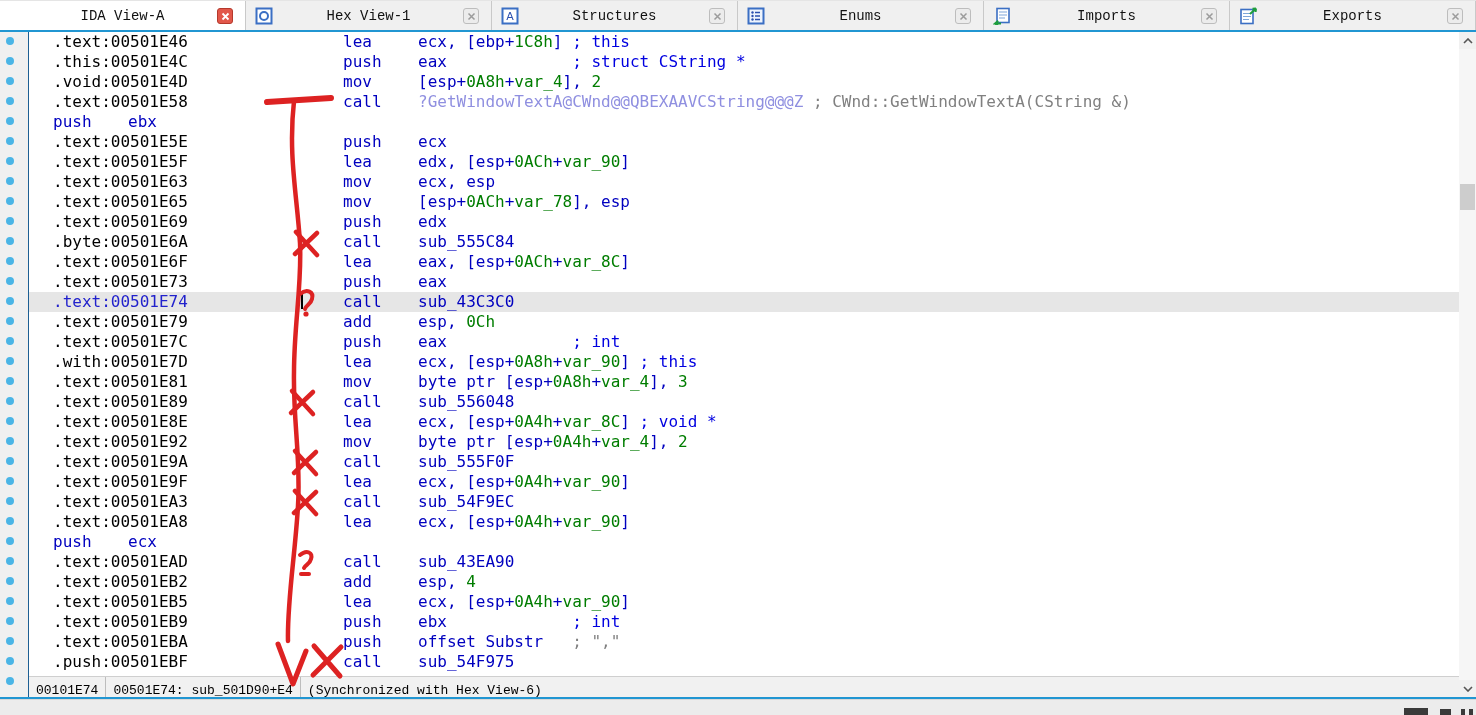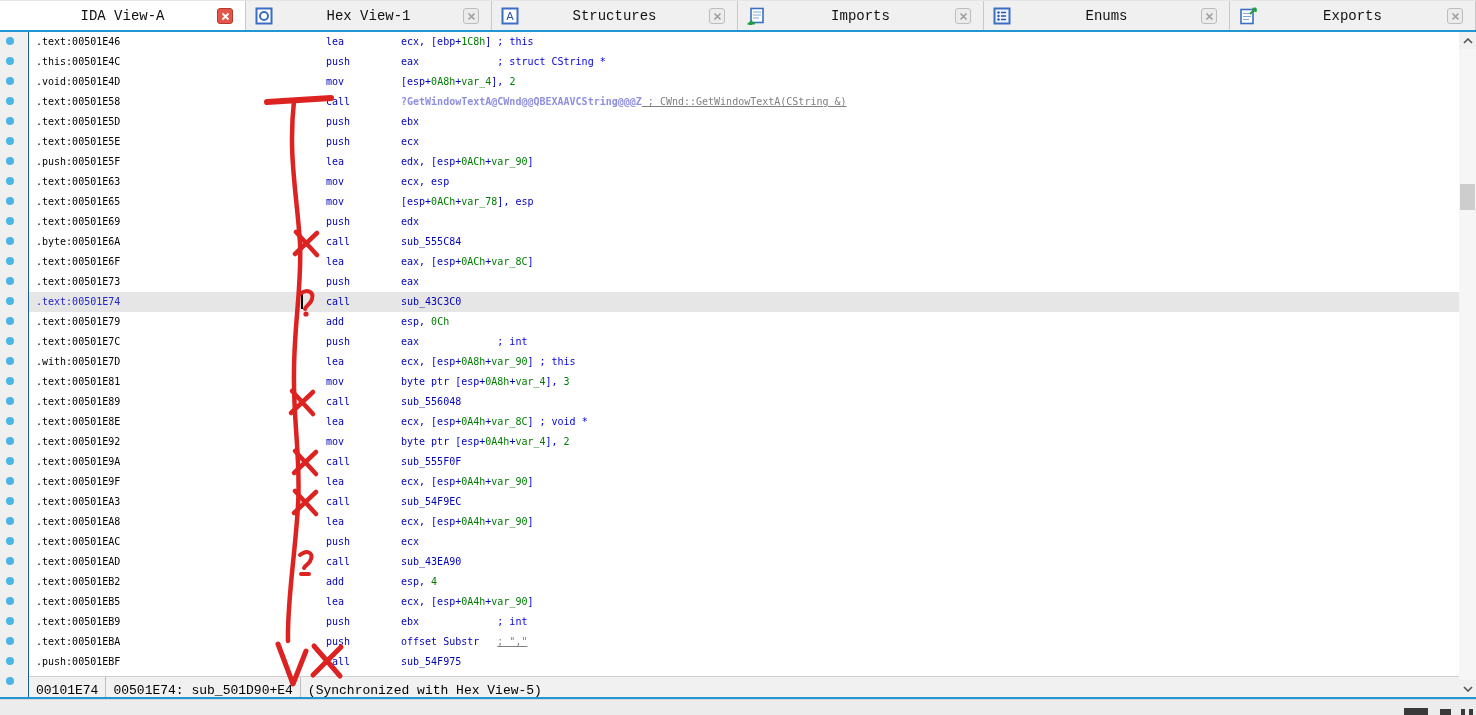--- a/index.html
+++ b/index.html
@@ -29,28 +29,28 @@
   .tab .tclose.gray svg path{stroke:#9b9b9b;}
 
   
   .blue-top{position:absolute;left:0;top:30px;width:1476px;height:2px;background:var(--accent);}
   .gutter{position:absolute;left:0;top:32px;width:28px;height:665px;background:#f0f0f0;}
   .gdot{position:absolute;left:6px;width:8px;height:8px;border-radius:50%;background:var(--dot);}
   .panel{position:absolute;left:28px;top:32px;width:1431px;height:665px;background:#fff;
     border-left:1px solid var(--panelborder);overflow:hidden;}
   .rows{position:absolute;left:0;top:0;right:0;}
   .row{position:relative;height:20px;line-height:20px;display:flex;white-space:pre;
-    font-size:10px;color:#000;padding-left:7px;}
+    font-size:16px;color:#000;padding-left:24px;}
   .row.hl{background:var(--hl);align-items:flex-end;}
   .row .addr{width:290px;color:#000;flex:none;}
   .row.hl .addr{color:#2222cc;}
   .row .mn{width:75px;color:var(--code);flex:none;}
   .row .ops{flex:1;}
   .sc{color:var(--code);} .sn{color:var(--num);} .sm{color:var(--cmt);}
-  .sg{color:var(--gray);text-decoration:underline;} .si{color:var(--imp);font-weight:bold;}
+  .sg{color:var(--gray);} .si{color:var(--imp);}
 
   
   .statusbar{position:absolute;left:0;bottom:0;width:100%;height:21px;background:#f1f1f1;
     border-top:1px solid #cfcfcf;display:flex;align-items:center;
     font-family:"Liberation Mono","DejaVu Sans Mono",monospace;font-size:13px;color:#000;}
   .statusbar .seg{padding:4px 7px;height:21px;line-height:20px;border-right:1px solid #bdbdbd;}
   .statusbar .seg:last-child{border-right:none;}
 
   
   .vscroll{position:absolute;left:1459px;top:32px;width:17px;height:665px;background:#f6f6f6;}
@@ -112,44 +112,44 @@
       <span class="tclose gray">
         <svg viewBox="0 0 12 12">
             <path d="M2 2 L10 10 M10 2 L2 10" stroke-width="2"></path>
           </svg>
       </span>
     </div>
 
     <div class="tab">
       <span class="ticon">
         <svg viewBox="0 0 18 18">
-            <rect x="4" y="1.5" width="12" height="14" fill="#fff" stroke="#3b6fc4" stroke-width="1.6"></rect>
-            <path d="M6 5 H14 M6 8 H14 M6 11 H12" stroke="#7fa6d9" stroke-width="1.2"></path>
-            <path d="M8 16.5 L2 16.5 L5.2 13.8 M2 16.5 L5.2 19" stroke="#1e9e3c" stroke-width="2" fill="none"></path>
-          </svg>
-      </span>
-      <span>Imports</span>
-      <span class="tclose gray">
-        <svg viewBox="0 0 12 12">
-            <path d="M2 2 L10 10 M10 2 L2 10" stroke-width="2"></path>
-          </svg>
-      </span>
-    </div>
-
-    <div class="tab">
-      <span class="ticon">
-        <svg viewBox="0 0 18 18">
             <rect x="1.5" y="1.5" width="15" height="15" fill="#eef4fd" stroke="#3b6fc4" stroke-width="2"></rect>
             <circle cx="5.5" cy="5.5" r="1.2" fill="#2a4fae"></circle>
             <circle cx="5.5" cy="9" r="1.2" fill="#2a4fae"></circle>
             <circle cx="5.5" cy="12.5" r="1.2" fill="#2a4fae"></circle>
             <path d="M8 5.5 H13 M8 9 H13 M8 12.5 H13" stroke="#2a4fae" stroke-width="1.3"></path>
           </svg>
       </span>
       <span>Enums</span>
+      <span class="tclose gray">
+        <svg viewBox="0 0 12 12">
+            <path d="M2 2 L10 10 M10 2 L2 10" stroke-width="2"></path>
+          </svg>
+      </span>
+    </div>
+
+    <div class="tab">
+      <span class="ticon">
+        <svg viewBox="0 0 18 18">
+            <rect x="4" y="1.5" width="12" height="14" fill="#fff" stroke="#3b6fc4" stroke-width="1.6"></rect>
+            <path d="M6 5 H14 M6 8 H14 M6 11 H12" stroke="#7fa6d9" stroke-width="1.2"></path>
+            <path d="M8 16.5 L2 16.5 L5.2 13.8 M2 16.5 L5.2 19" stroke="#1e9e3c" stroke-width="2" fill="none"></path>
+          </svg>
+      </span>
+      <span>Imports</span>
       <span class="tclose gray">
         <svg viewBox="0 0 12 12">
             <path d="M2 2 L10 10 M10 2 L2 10" stroke-width="2"></path>
           </svg>
       </span>
     </div>
 
     <div class="tab">
       <span class="ticon">
         <svg viewBox="0 0 18 18">
@@ -204,54 +204,54 @@
       <div class="gdot" style="top: 625px;"></div>
       <div class="gdot" style="top: 645px;"></div>
     </div>
 
   <div class="panel">
     <div class="rows" id="rows">
         <div class="row"><span class="addr">.text:00501E46</span><span class="mn">lea</span><span class="ops"><span class="sc">ecx, [ebp+</span><span class="sn">1C8h</span><span class="sc">] </span><span class="sm">; this</span></span></div>
         <div class="row"><span class="addr">.this:00501E4C</span><span class="mn">push</span><span class="ops"><span class="sc">eax             </span><span class="sm">; struct CString *</span></span></div>
         <div class="row"><span class="addr">.void:00501E4D</span><span class="mn">mov</span><span class="ops"><span class="sc">[esp+</span><span class="sn">0A8h</span><span class="sc">+</span><span class="sn">var_4</span><span class="sc">], </span><span class="sn">2</span></span></div>
         <div class="row"><span class="addr">.text:00501E58</span><span class="mn">call</span><span class="ops"><span class="si">?GetWindowTextA@CWnd@@QBEXAAVCString@@@Z</span><span class="sg"> ; CWnd::GetWindowTextA(CString &amp;)</span></span></div>
-        <div class="row"><span class="addr">.text:00501E5D</span><span class="mn">push</span><span class="ops"><span class="sc">ebx</span></span></div>
+        <div class="row"><span class="mn">push</span><span class="ops"><span class="sc">ebx</span></span></div>
         <div class="row"><span class="addr">.text:00501E5E</span><span class="mn">push</span><span class="ops"><span class="sc">ecx</span></span></div>
-        <div class="row"><span class="addr">.push:00501E5F</span><span class="mn">lea</span><span class="ops"><span class="sc">edx, [esp+</span><span class="sn">0ACh</span><span class="sc">+</span><span class="sn">var_90</span><span class="sc">]</span></span></div>
+        <div class="row"><span class="addr">.text:00501E5F</span><span class="mn">lea</span><span class="ops"><span class="sc">edx, [esp+</span><span class="sn">0ACh</span><span class="sc">+</span><span class="sn">var_90</span><span class="sc">]</span></span></div>
         <div class="row"><span class="addr">.text:00501E63</span><span class="mn">mov</span><span class="ops"><span class="sc">ecx, esp</span></span></div>
         <div class="row"><span class="addr">.text:00501E65</span><span class="mn">mov</span><span class="ops"><span class="sc">[esp+</span><span class="sn">0ACh</span><span class="sc">+</span><span class="sn">var_78</span><span class="sc">], esp</span></span></div>
         <div class="row"><span class="addr">.text:00501E69</span><span class="mn">push</span><span class="ops"><span class="sc">edx</span></span></div>
         <div class="row"><span class="addr">.byte:00501E6A</span><span class="mn">call</span><span class="ops"><span class="sc">sub_555C84</span></span></div>
         <div class="row"><span class="addr">.text:00501E6F</span><span class="mn">lea</span><span class="ops"><span class="sc">eax, [esp+</span><span class="sn">0ACh</span><span class="sc">+</span><span class="sn">var_8C</span><span class="sc">]</span></span></div>
         <div class="row"><span class="addr">.text:00501E73</span><span class="mn">push</span><span class="ops"><span class="sc">eax</span></span></div>
         <div class="row hl"><span class="addr">.text:00501E74</span><span class="mn">call</span><span class="ops"><span class="sc">sub_43C3C0</span></span></div>
         <div class="row"><span class="addr">.text:00501E79</span><span class="mn">add</span><span class="ops"><span class="sc">esp, </span><span class="sn">0Ch</span></span></div>
         <div class="row"><span class="addr">.text:00501E7C</span><span class="mn">push</span><span class="ops"><span class="sc">eax             </span><span class="sm">; int</span></span></div>
         <div class="row"><span class="addr">.with:00501E7D</span><span class="mn">lea</span><span class="ops"><span class="sc">ecx, [esp+</span><span class="sn">0A8h</span><span class="sc">+</span><span class="sn">var_90</span><span class="sc">] </span><span class="sm">; this</span></span></div>
         <div class="row"><span class="addr">.text:00501E81</span><span class="mn">mov</span><span class="ops"><span class="sc">byte ptr [esp+</span><span class="sn">0A8h</span><span class="sc">+</span><span class="sn">var_4</span><span class="sc">], </span><span class="sn">3</span></span></div>
         <div class="row"><span class="addr">.text:00501E89</span><span class="mn">call</span><span class="ops"><span class="sc">sub_556048</span></span></div>
         <div class="row"><span class="addr">.text:00501E8E</span><span class="mn">lea</span><span class="ops"><span class="sc">ecx, [esp+</span><span class="sn">0A4h</span><span class="sc">+</span><span class="sn">var_8C</span><span class="sc">] </span><span class="sm">; void *</span></span></div>
         <div class="row"><span class="addr">.text:00501E92</span><span class="mn">mov</span><span class="ops"><span class="sc">byte ptr [esp+</span><span class="sn">0A4h</span><span class="sc">+</span><span class="sn">var_4</span><span class="sc">], </span><span class="sn">2</span></span></div>
         <div class="row"><span class="addr">.text:00501E9A</span><span class="mn">call</span><span class="ops"><span class="sc">sub_555F0F</span></span></div>
         <div class="row"><span class="addr">.text:00501E9F</span><span class="mn">lea</span><span class="ops"><span class="sc">ecx, [esp+</span><span class="sn">0A4h</span><span class="sc">+</span><span class="sn">var_90</span><span class="sc">]</span></span></div>
         <div class="row"><span class="addr">.text:00501EA3</span><span class="mn">call</span><span class="ops"><span class="sc">sub_54F9EC</span></span></div>
         <div class="row"><span class="addr">.text:00501EA8</span><span class="mn">lea</span><span class="ops"><span class="sc">ecx, [esp+</span><span class="sn">0A4h</span><span class="sc">+</span><span class="sn">var_90</span><span class="sc">]</span></span></div>
-        <div class="row"><span class="addr">.text:00501EAC</span><span class="mn">push</span><span class="ops"><span class="sc">ecx</span></span></div>
+        <div class="row"><span class="mn">push</span><span class="ops"><span class="sc">ecx</span></span></div>
         <div class="row"><span class="addr">.text:00501EAD</span><span class="mn">call</span><span class="ops"><span class="sc">sub_43EA90</span></span></div>
         <div class="row"><span class="addr">.text:00501EB2</span><span class="mn">add</span><span class="ops"><span class="sc">esp, </span><span class="sn">4</span></span></div>
         <div class="row"><span class="addr">.text:00501EB5</span><span class="mn">lea</span><span class="ops"><span class="sc">ecx, [esp+</span><span class="sn">0A4h</span><span class="sc">+</span><span class="sn">var_90</span><span class="sc">]</span></span></div>
         <div class="row"><span class="addr">.text:00501EB9</span><span class="mn">push</span><span class="ops"><span class="sc">ebx             </span><span class="sm">; int</span></span></div>
         <div class="row"><span class="addr">.text:00501EBA</span><span class="mn">push</span><span class="ops"><span class="sc">offset Substr   </span><span class="sg">; ","</span></span></div>
         <div class="row"><span class="addr">.push:00501EBF</span><span class="mn">call</span><span class="ops"><span class="sc">sub_54F975</span></span></div>
       </div>
 
     <div class="statusbar">
       <span class="seg">00101E74</span>
       <span class="seg">00501E74: sub_501D90+E4</span>
-      <span class="seg">(Synchronized with Hex View-5)</span>
+      <span class="seg">(Synchronized with Hex View-6)</span>
     </div>
   </div>
 
   <div class="vscroll">
     <div class="varrow" style="top:0;">
       <svg viewBox="0 0 10 6">
           <path d="M1 5 L5 1 L9 5"></path>
         </svg>
     </div>
     <div class="vthumb"></div>

